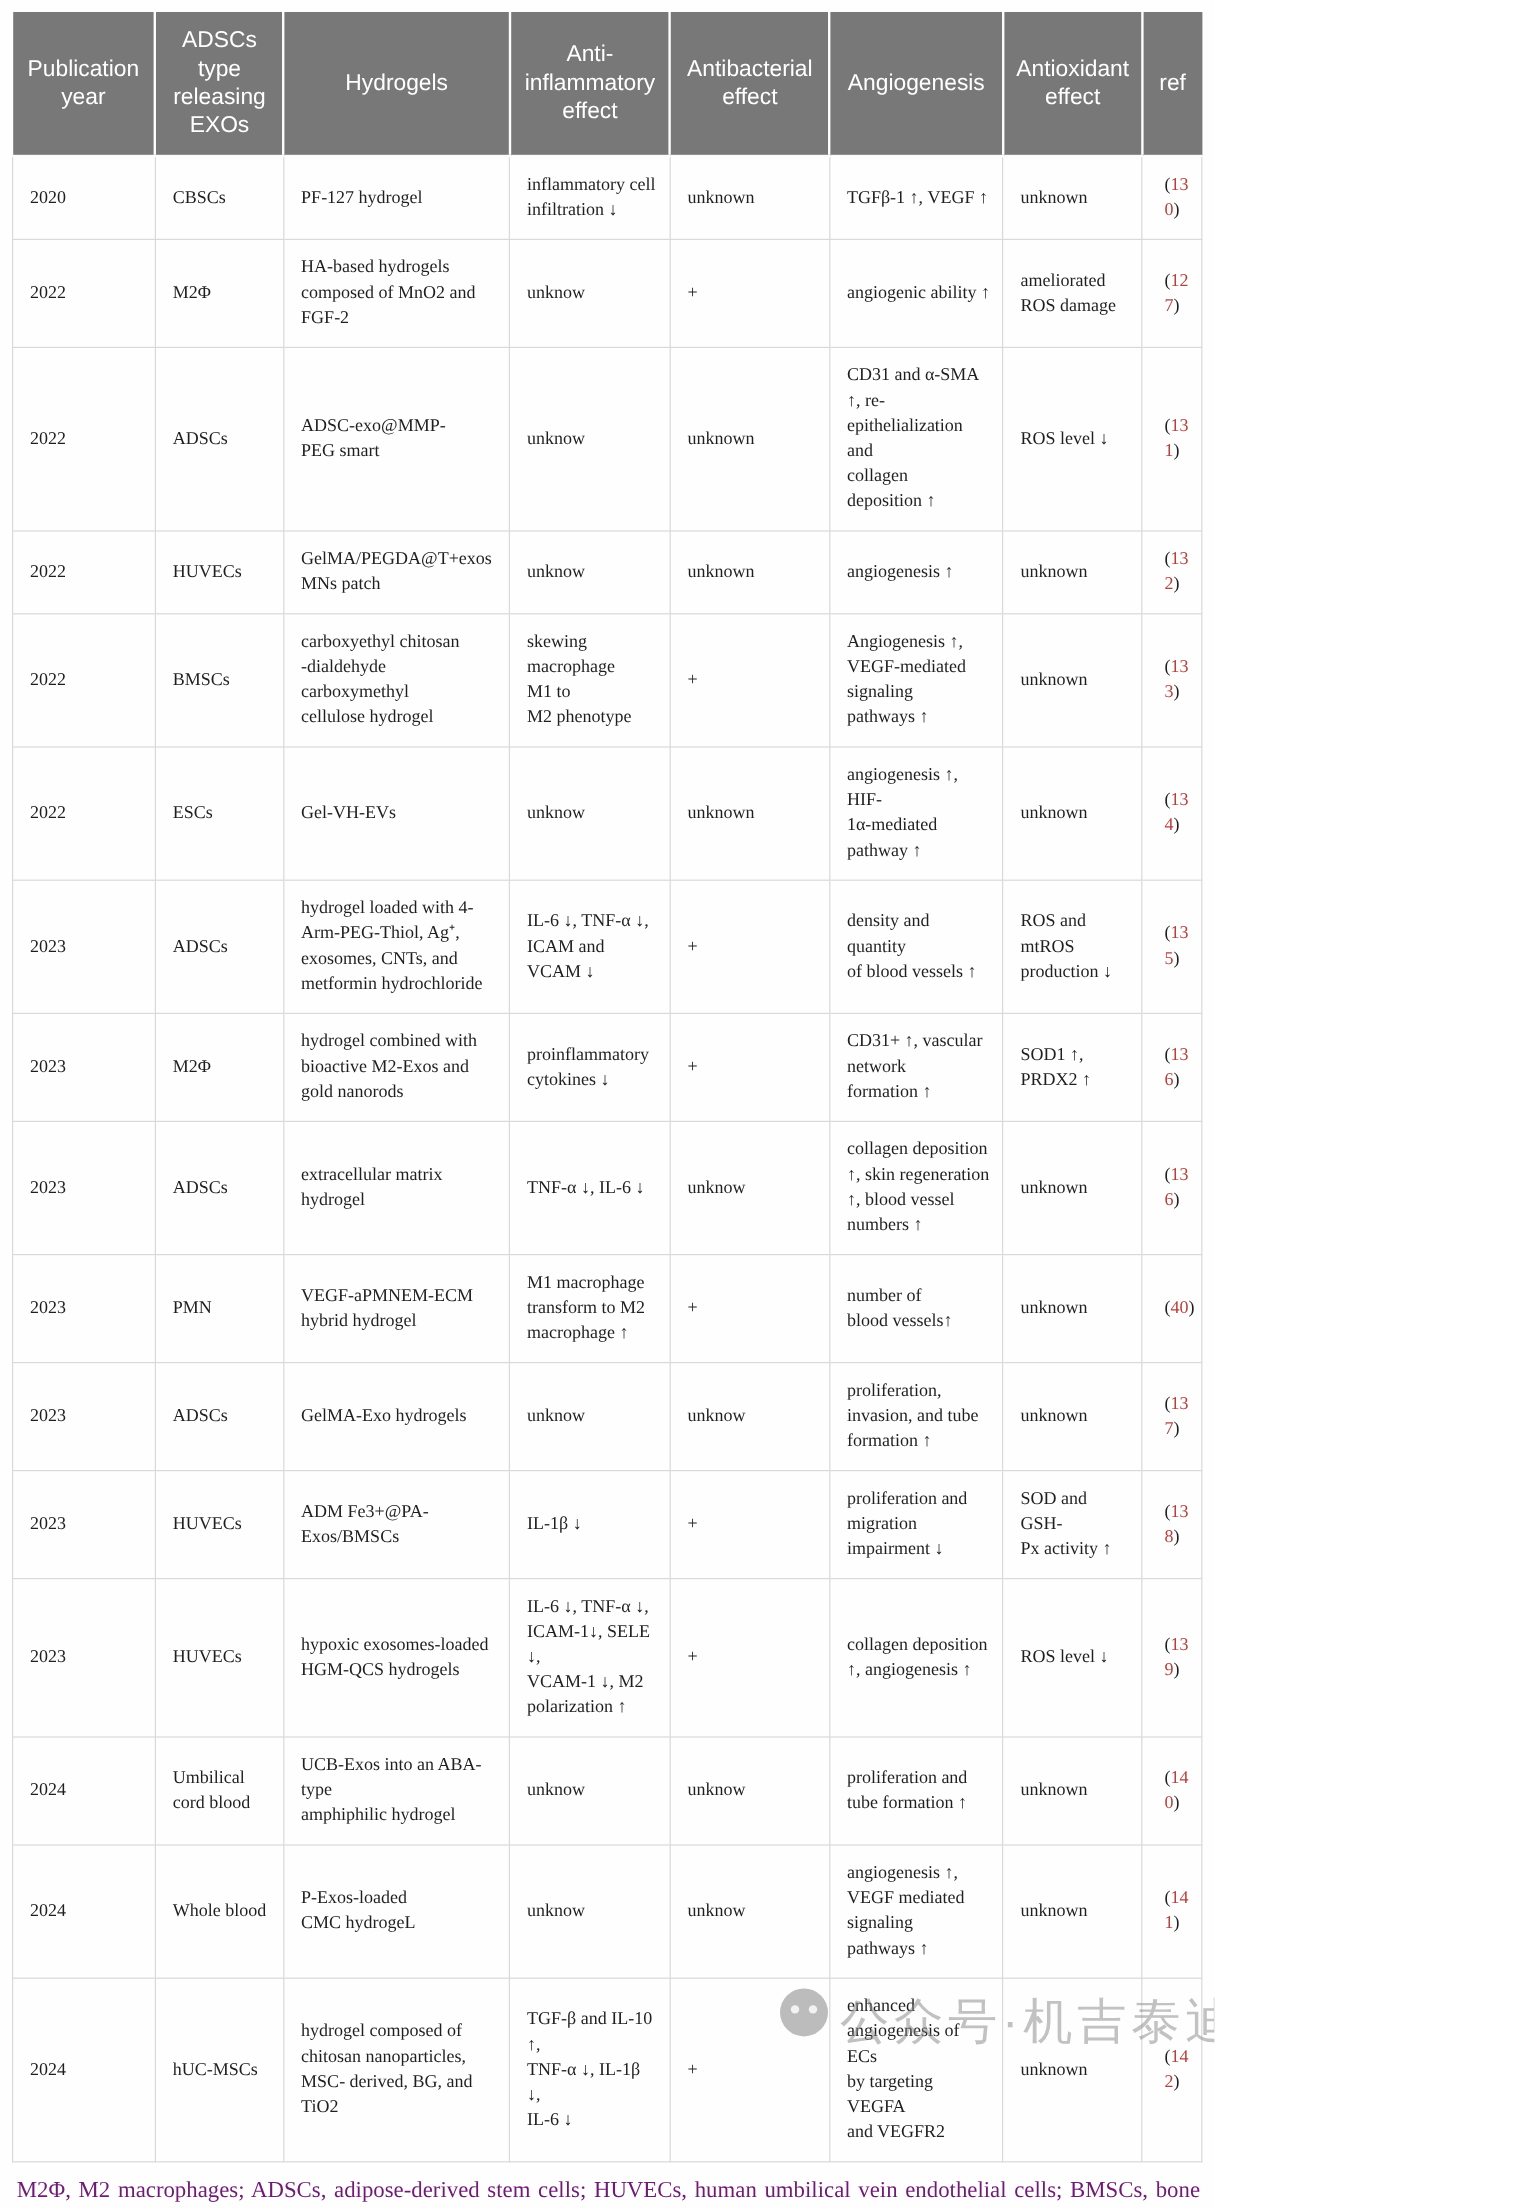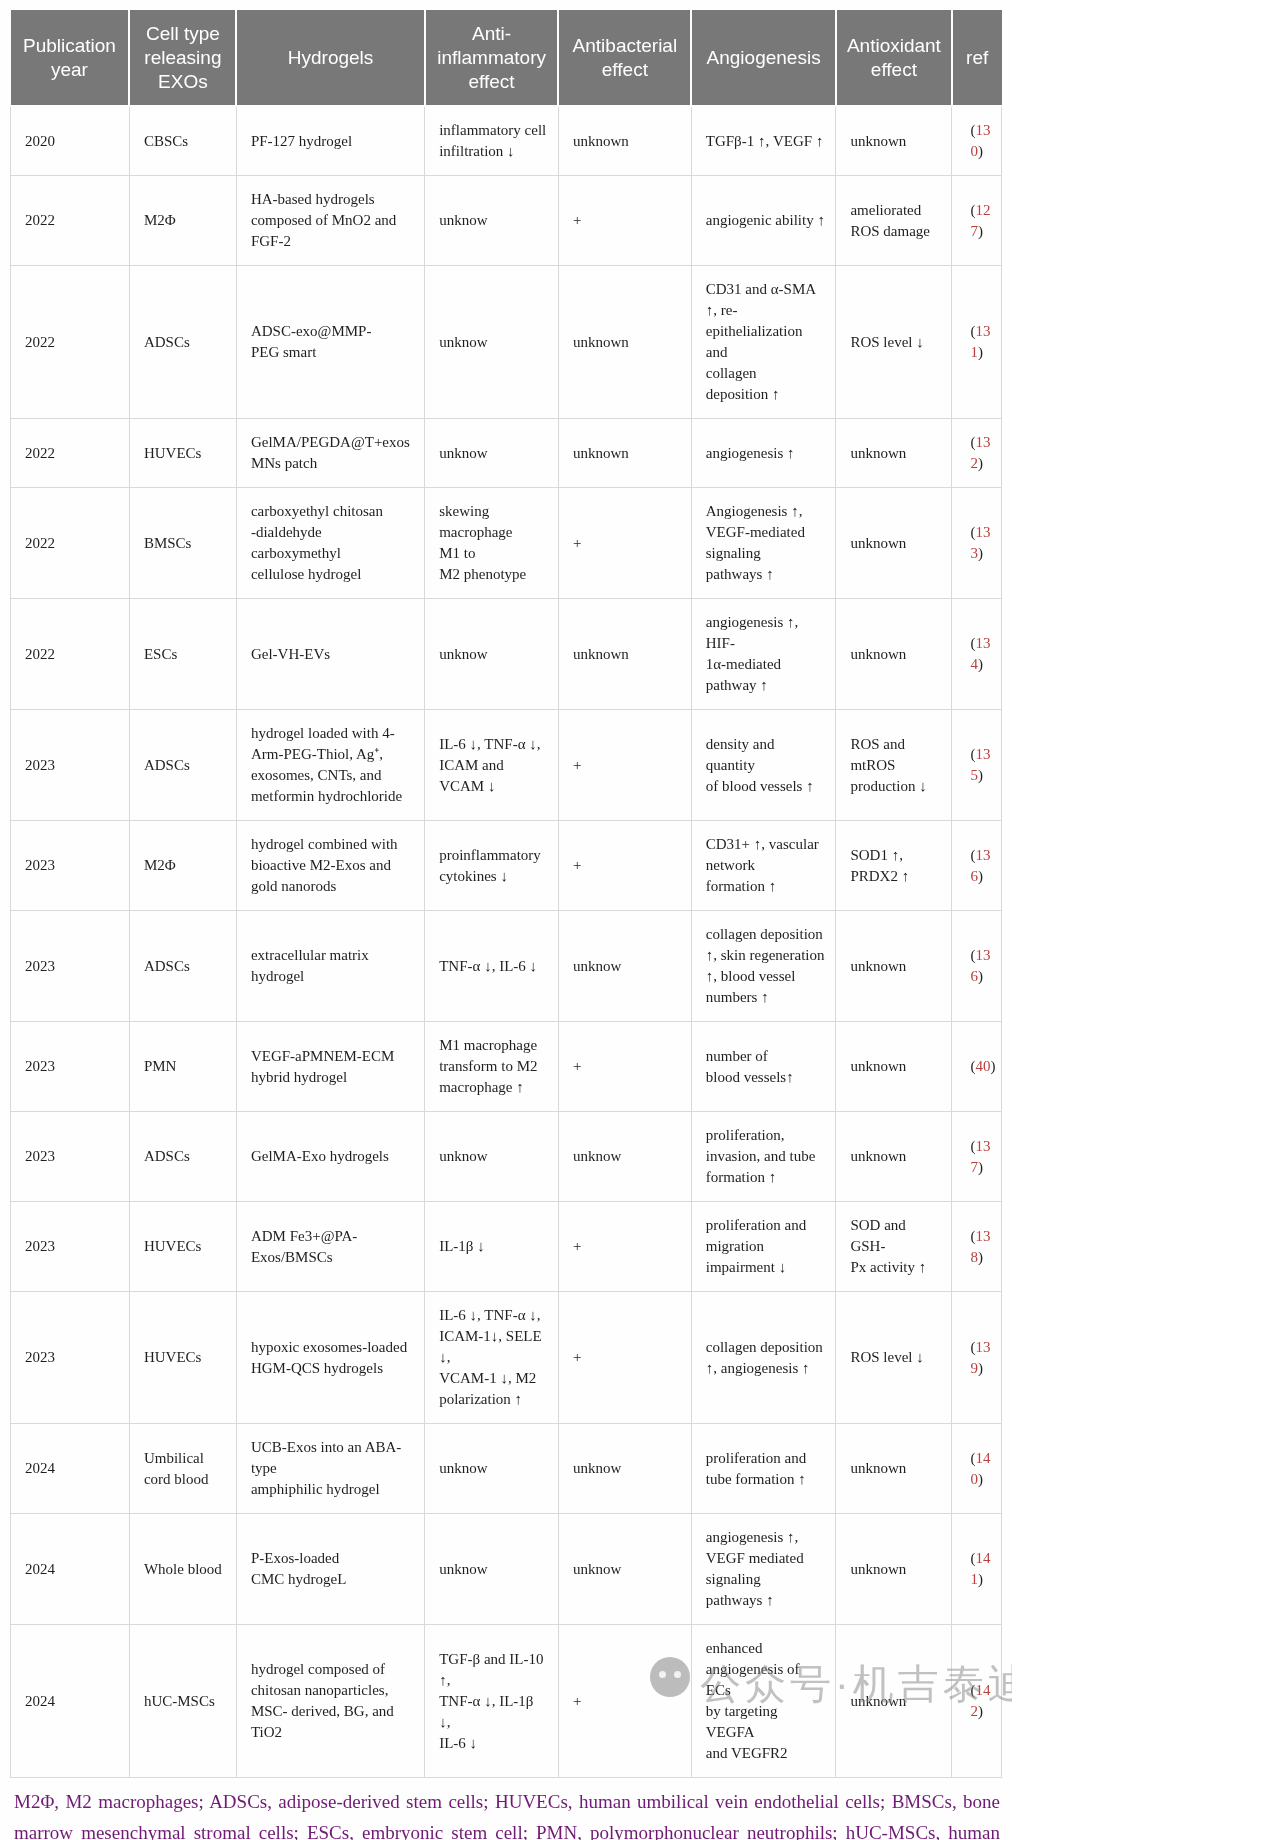--- a/index.html
+++ b/index.html
@@ -104,21 +104,21 @@
         <col class="c4">
       <col class="c5">
         <col class="c6">
         <col class="c7">
         <col class="c8">
     </colgroup>
     <thead>
       <tr>
         <th>Publication
 year</th>
-        <th>Cell type
+        <th>ADSCs type
 releasing
 EXOs</th>
         <th>Hydrogels</th>
         <th>Anti-
 inflammatory
 effect</th>
         <th>Antibacterial
 effect</th>
         <th>Angiogenesis</th>
         <th>Antioxidant

